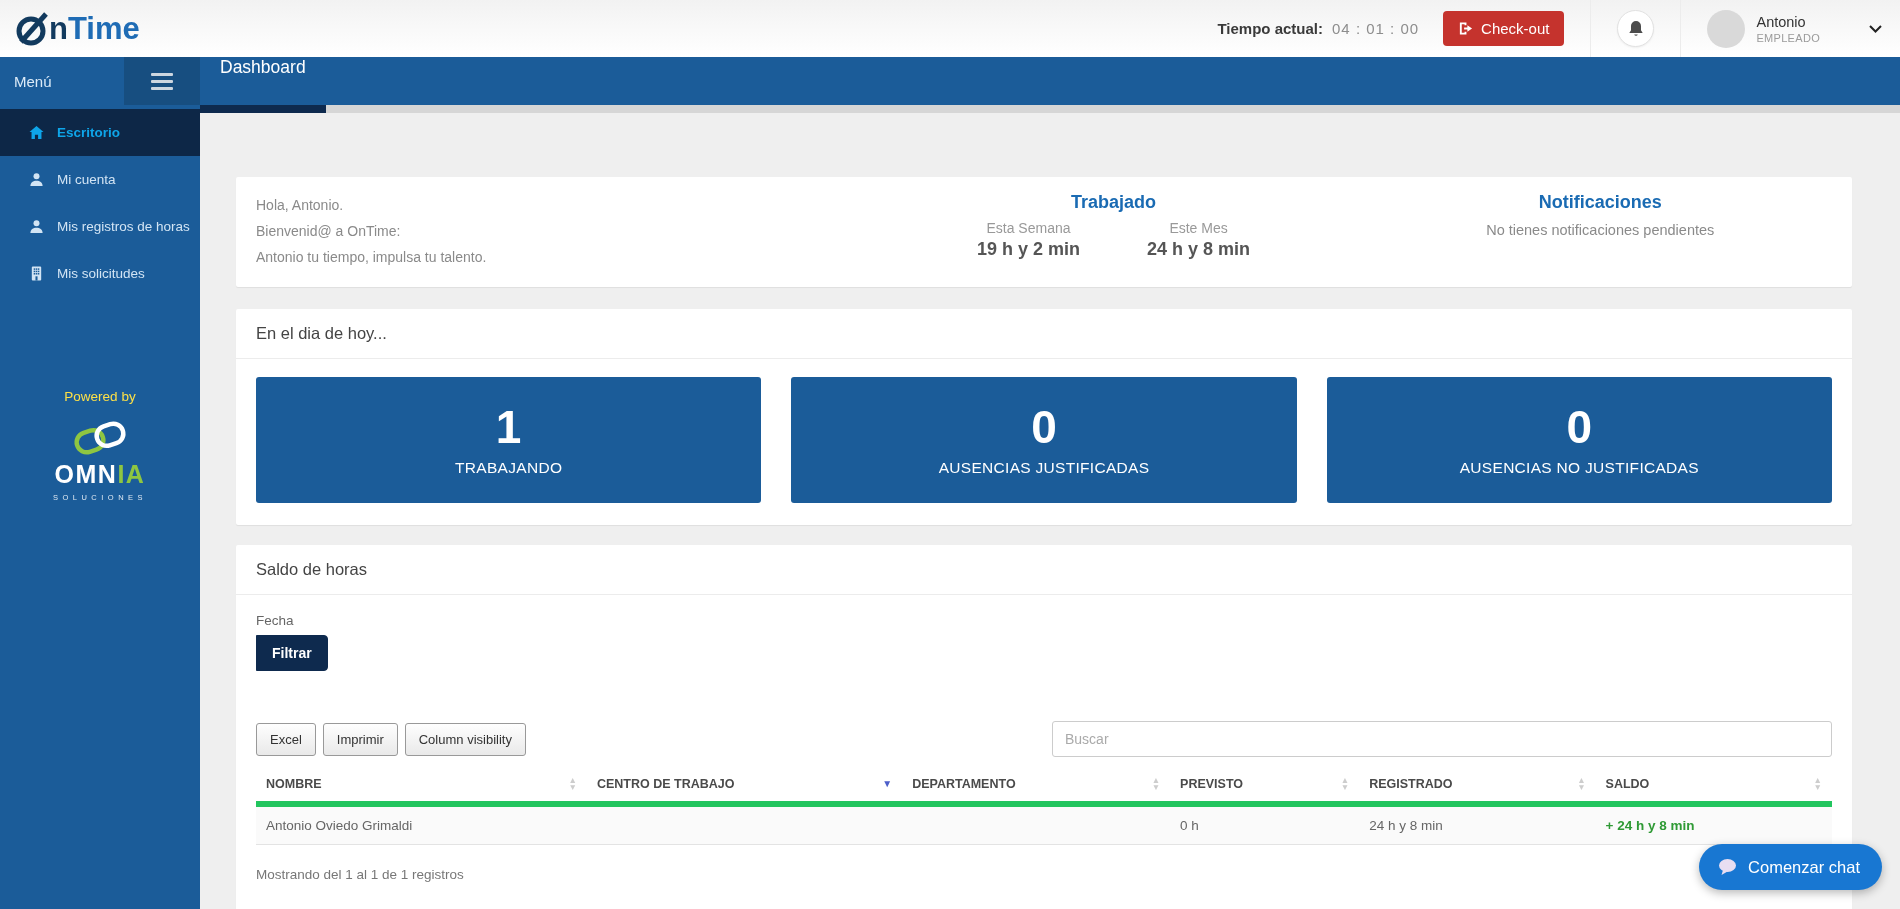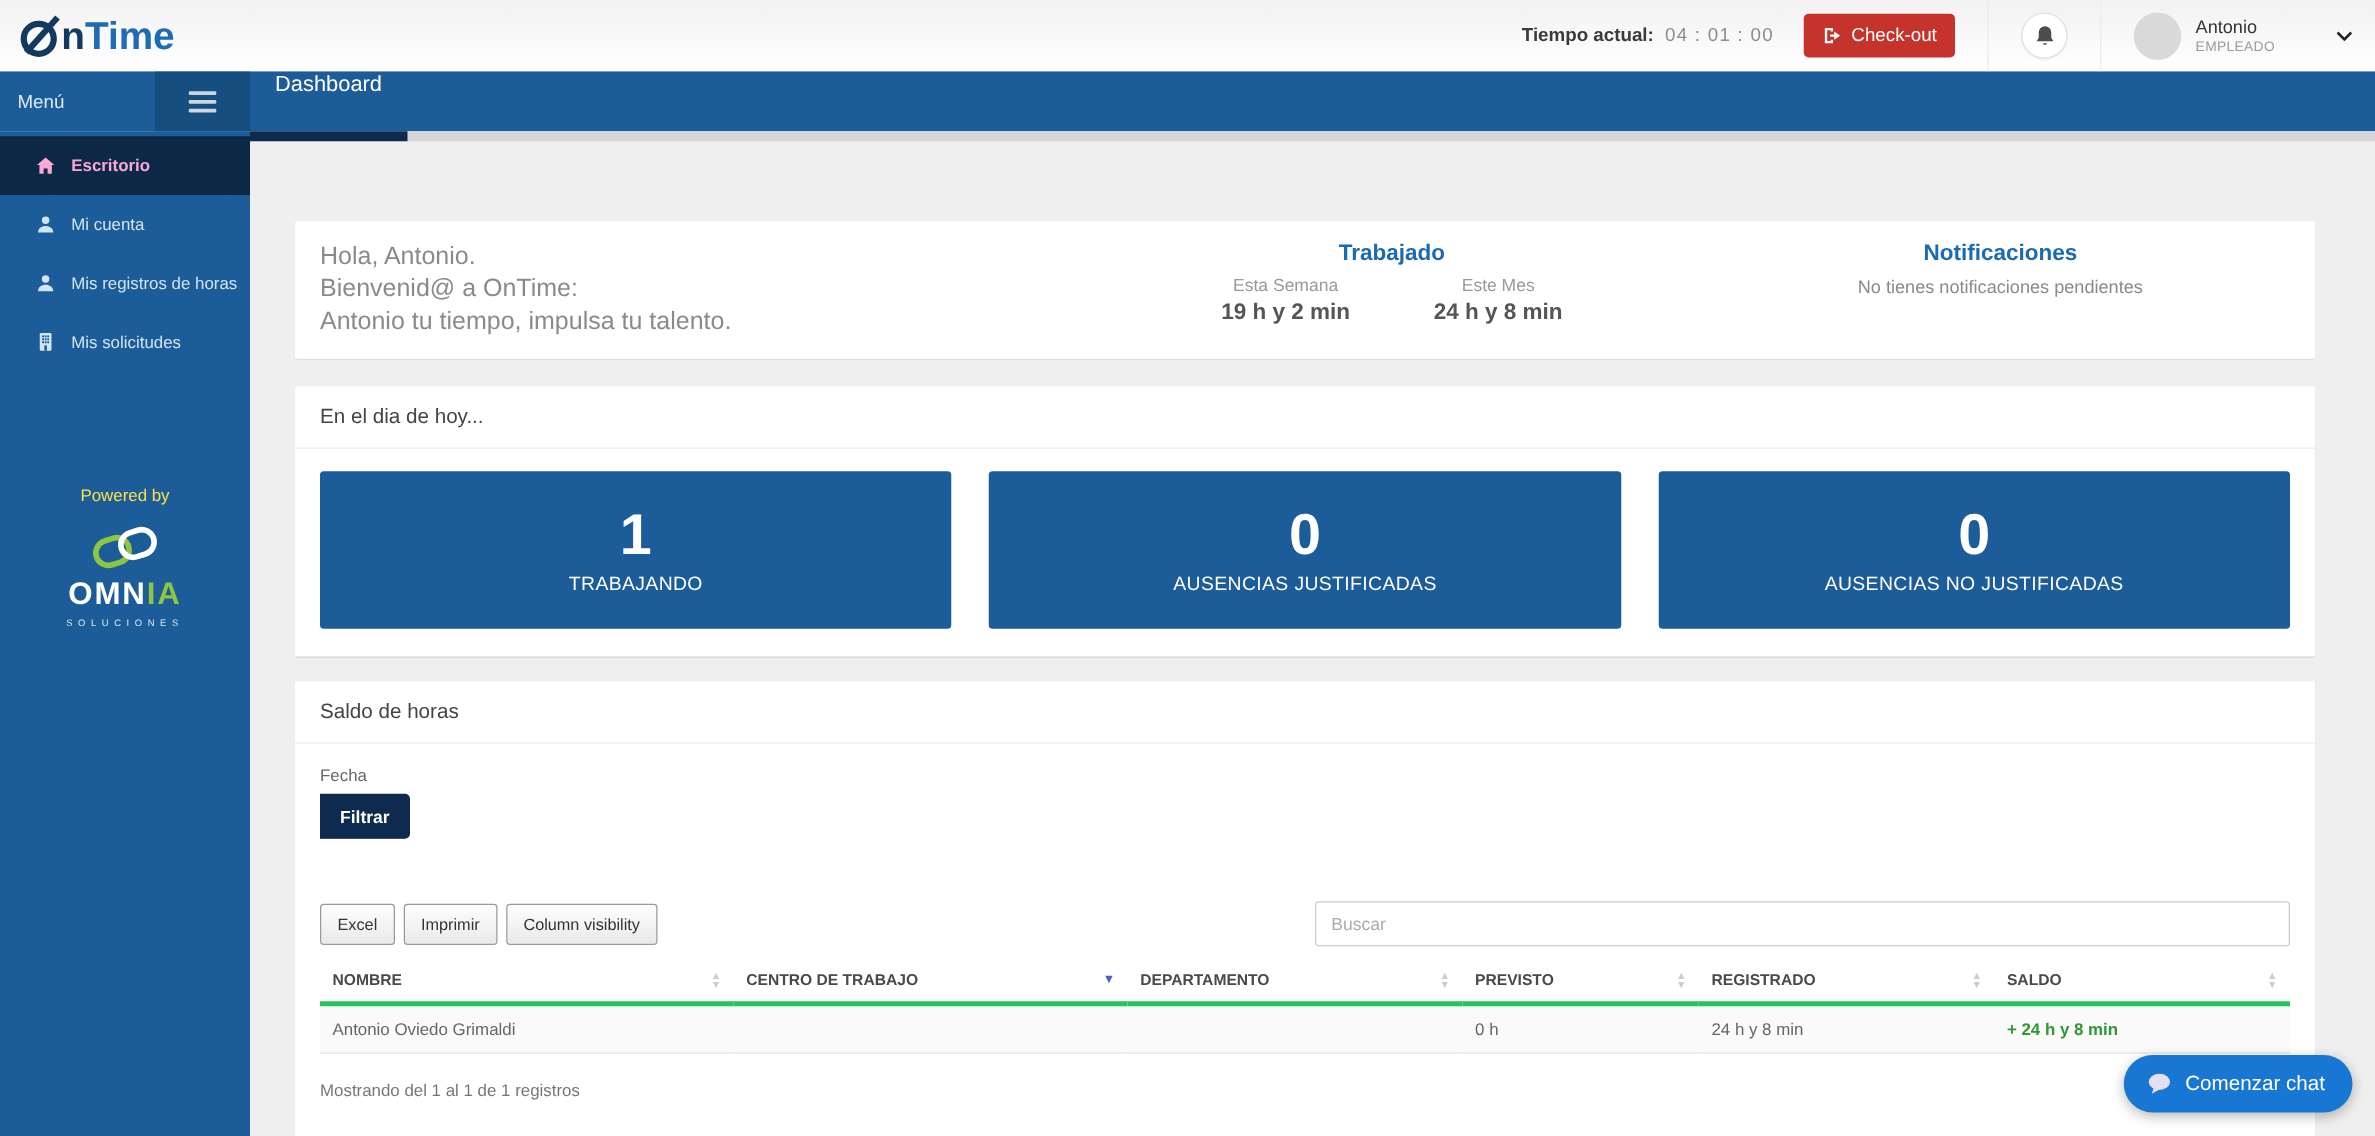--- a/index.html
+++ b/index.html
@@ -44,36 +44,36 @@
   .tab{display:flex; align-items:flex-start; padding:0 20px; color:#fff; font-size:17.5px; min-width:126px; cursor:pointer;}
   .tab-strip{position:absolute; top:105px; left:200px; right:0; height:8px; background:#d6d6d6; z-index:5;}
   .tab-strip-active{width:126px; height:8px; background:var(--dark_navy);}
 
   
   .sidebar{position:absolute; top:105px; left:0; width:200px; bottom:0; background:var(--primary_blue); z-index:4;}
   .nav{padding-top:4px;}
   .nav-item{height:47px; display:flex; align-items:center; gap:13px; padding-left:29px;
     color:#d2e4f4; font-size:13.5px; cursor:pointer;}
   .nav-item svg{flex:0 0 auto;}
-  .nav-item.active{background:var(--sidebar_active); color:#f9a8d4; font-weight:bold;}
+  .nav-item.active{background:var(--sidebar_active); color:#0ea5e9; font-weight:bold;}
   .powered{margin-top:92px; text-align:center; color:#fde047; font-size:13.5px;}
   .omnia{margin-top:16px; text-align:center;}
   .omnia-name{font-size:25px; font-weight:bold; letter-spacing:1.5px; line-height:1; margin-top:2px;}
   .omnia-name .w{color:#fff;}
   .omnia-name .g{color:var(--omnia_green);}
   .omnia-sub{font-size:7.5px; color:#dfe9f3; letter-spacing:4.5px; margin-top:6px;}
 
   
   .content{position:absolute; left:200px; top:113px; right:0; bottom:0;
     padding:64px 48px 0 36px; overflow:hidden;}
   .panel{background:#fff; border-radius:2px; box-shadow:0 1px 1px rgba(0,0,0,.07);}
   .panel-header{padding:15px 20px; font-size:16.5px; color:#444; border-bottom:1px solid #ececec;}
 
   .welcome{display:flex; align-items:flex-start; padding:15px 20px 17px; min-height:108px;}
-  .welcome-text{flex:1.3; color:#8a8a8a; font-size:20px; line-height:26px;}
+  .welcome-text{flex:1.3; color:#8a8a8a; font-size:14px; line-height:26px;}
   .trabajado{flex:1.1; text-align:center;}
   .sec-title{color:var(--heading_blue); font-size:18px; font-weight:bold;}
   .trab-items{display:flex; justify-content:center; gap:67px; margin-top:7px;}
   .trab-label{color:#999; font-size:14px;}
   .trab-value{color:#555; font-size:18px; font-weight:bold; margin-top:3px;}
   .notif{flex:1; text-align:center;}
   .notif-msg{color:#8a8a8a; font-size:14.5px; margin-top:9px;}
 
   .today{margin-top:22px;}
   .today-body{padding:18px 20px 22px; display:flex; gap:30px;}
@@ -92,21 +92,21 @@
     border-radius:0 4px 4px 0; font-size:14px; font-weight:bold; padding:0 15px; cursor:pointer; font-family:inherit;}
   .tools-row{margin-top:50px; display:flex; align-items:center;}
   .dt-btn{padding:8px 13px; font-size:13px; color:#333; border:1px solid #999; border-radius:3px;
     background:linear-gradient(#fefefe,#e9e9e9); margin-right:7px; cursor:pointer; font-family:inherit;}
   .buscar{margin-left:auto; width:780px; height:36px; border:1px solid #ccc; border-radius:3px;
     padding:0 12px; font-size:14px; color:#555; font-family:inherit;}
   .buscar::placeholder{color:#aaa;}
 
   table{width:100%; border-collapse:collapse; margin-top:10px;}
   th{position:relative; text-align:left; font-size:12.5px; color:#4a4a4a; padding:10px 28px 10px 10px;
-    border-bottom:4px solid #22c55e; white-space:nowrap; cursor:pointer;}
+    border-bottom:6px solid #22c55e; white-space:nowrap; cursor:pointer;}
   th:nth-child(1){width:21%;} th:nth-child(2){width:20%;} th:nth-child(3){width:17%;}
   th:nth-child(4){width:12%;} th:nth-child(5){width:15%;} th:nth-child(6){width:15%;}
   .sort-both{position:absolute; right:10px; top:50%; transform:translateY(-50%);
     display:flex; flex-direction:column; color:#cdcdcd; font-size:8.5px; line-height:7px;}
   .sort-desc{position:absolute; right:10px; top:50%; transform:translateY(-50%);
     color:#4d5fc9; font-size:10px; line-height:10px;}
   td{padding:11px 10px; font-size:13.5px; color:#666; background:#fafafa; border-bottom:1px solid #e3e3e3;}
   td.saldo-pos{color:var(--green); font-weight:bold;}
   .table-footer{margin-top:22px; font-size:13.5px; color:#777;}
 

